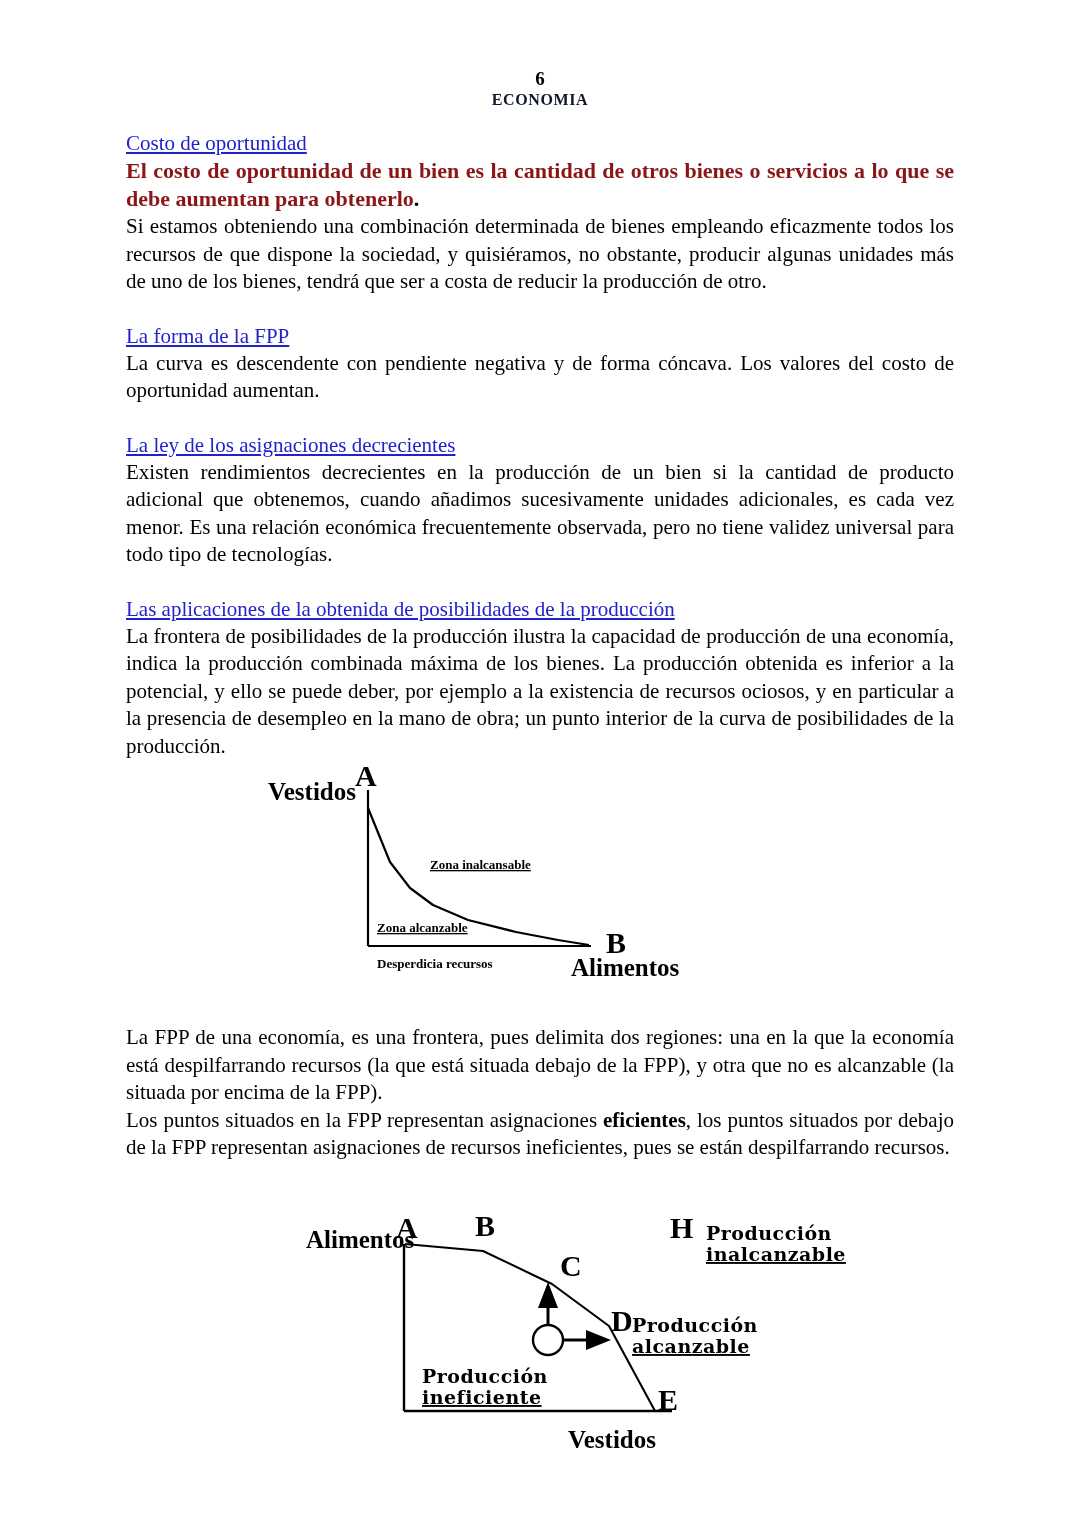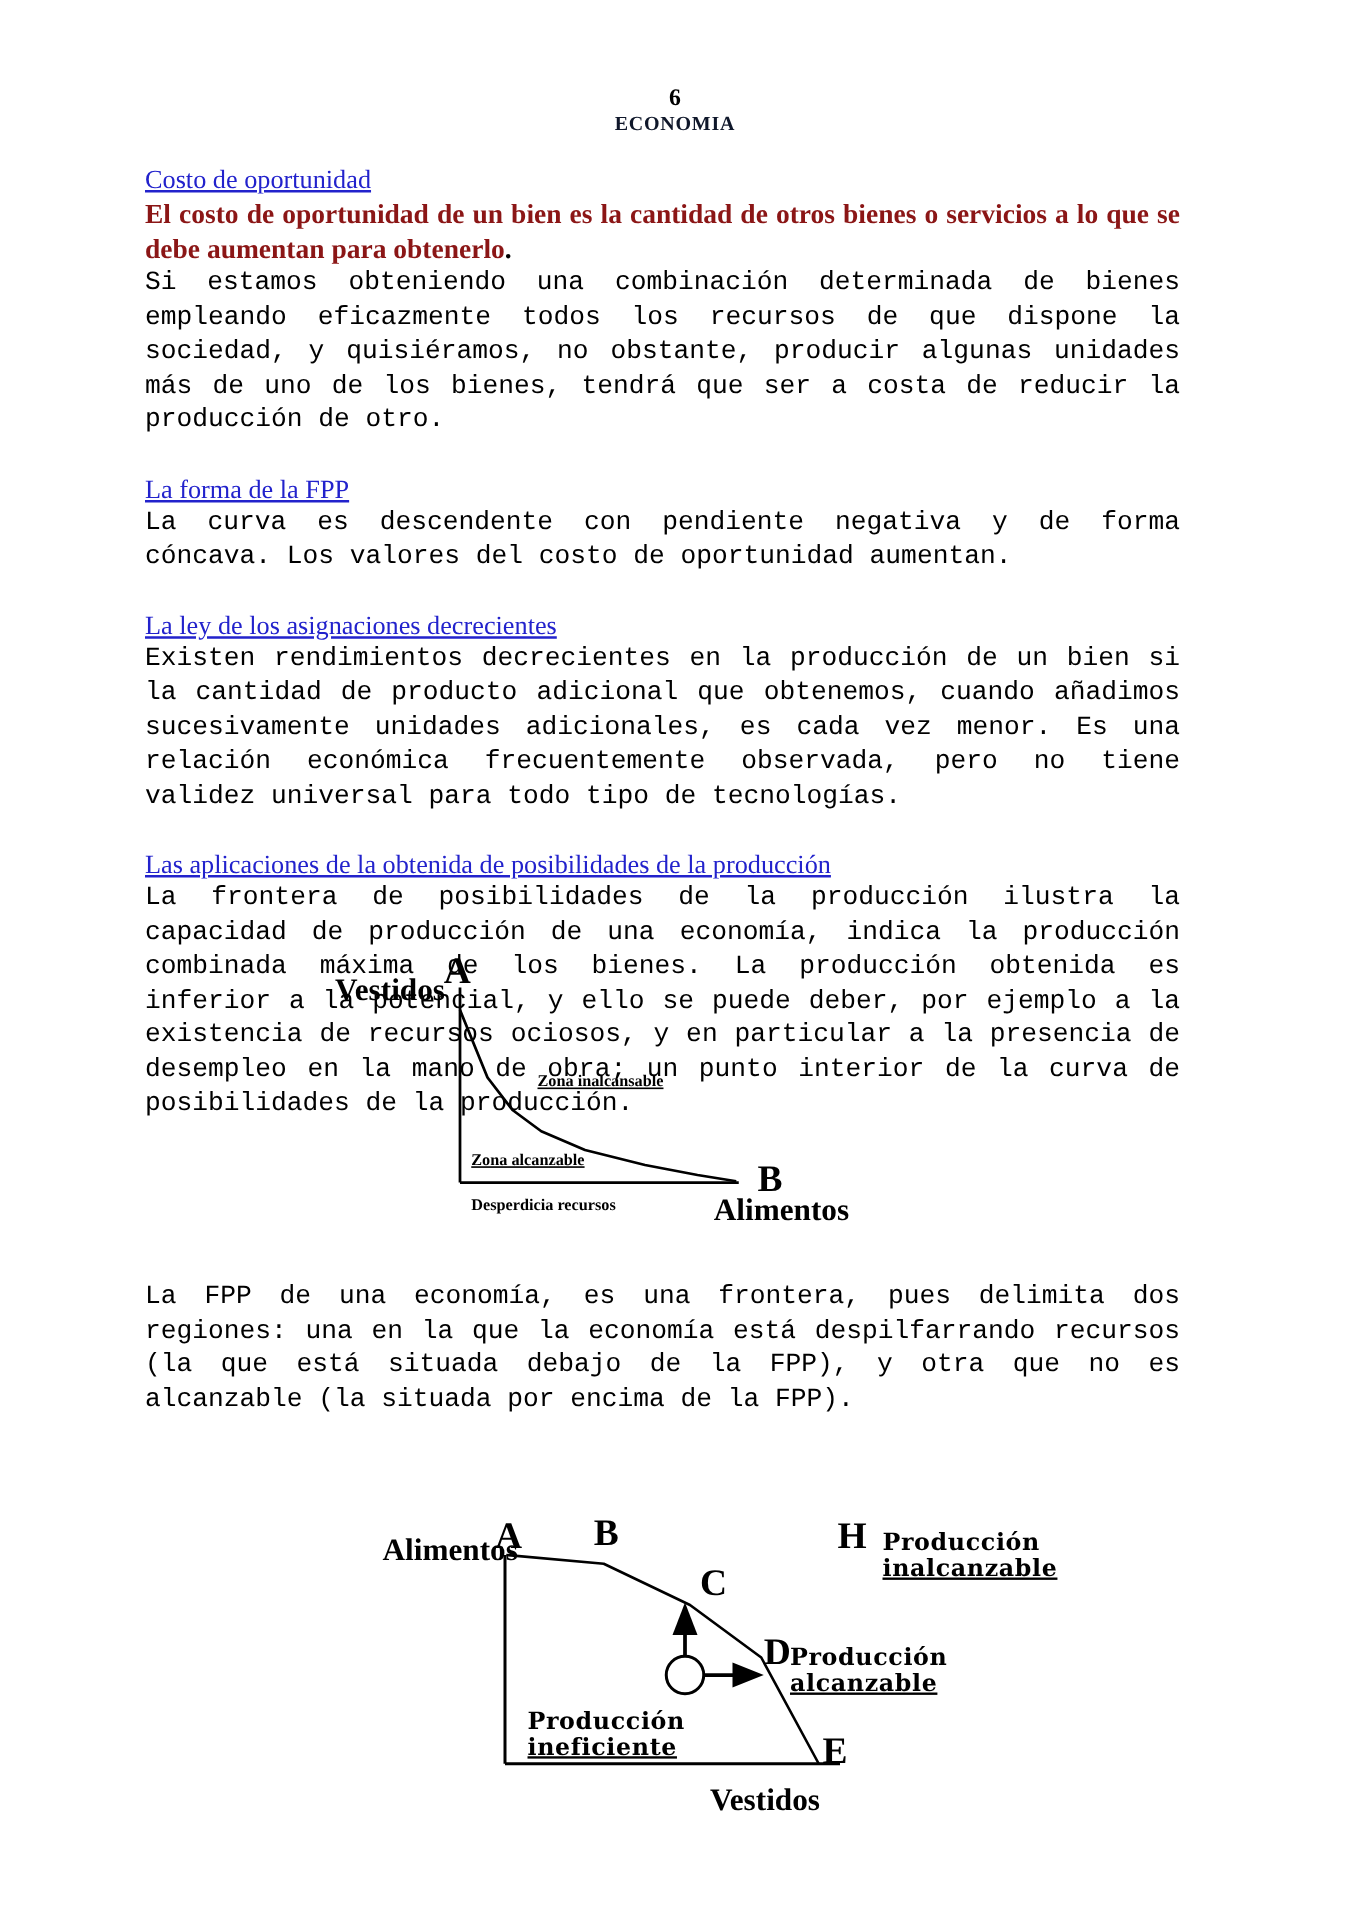--- a/index.html
+++ b/index.html
@@ -41,38 +41,38 @@
     font-weight: bold;
     font-size: 16px;
     line-height: 19px;
     letter-spacing: 0.6px;
     color: #0f172a;
   }
 
   
   .content {
     position: absolute;
-    left: 116px;
+    left: 126px;
     top: 130px;
     width: 828px;
   }
 
   h2.section-heading {
     margin: 0;
     font-family: "Liberation Serif", serif;
     font-size: 21px;
     line-height: 27px;
     font-weight: normal;
     color: #2222cc;
     text-decoration: underline;
   }
 
   p.body-text {
     margin: 0;
-    font-family: Liberation Mono, monospace;
+    font-family: Liberation Serif, serif;
     font-size: 21px;
     line-height: 27.5px;
     text-align: justify;
     color: #000000;
   }
   p.lead-red {
     margin: 0;
     font-family: "Liberation Serif", serif;
     font-size: 22px;
     line-height: 28px;
@@ -169,20 +169,21 @@
       <text class="fig-point" x="348" y="195">B</text>
       <text class="fig-axis-name" x="313" y="218">Alimentos</text>
       <text class="fig-label-small underline-text" x="172" y="111">Zona inalcansable</text>
       <text class="fig-label-small underline-text" x="119" y="174">Zona alcanzable</text>
       <text class="fig-label-small" x="119" y="210">Desperdicia recursos</text>
     </svg>
   </div>
 
   <div class="content" style="top:1024px;">
     <p class="body-text">La FPP de una economía, es una frontera, pues delimita dos regiones: una en la que la economía está despilfarrando recursos (la que está situada debajo de la FPP), y otra que no es alcanzable (la situada por encima de la FPP).</p>
+    <p class="body-text"><span>Los puntos situados en la FPP representan asignaciones </span><b class="inline-bold">eficientes</b><span>, los puntos situados por debajo de la FPP representan asignaciones de recursos ineficientes, pues se están despilfarrando recursos.</span></p>
   </div>
 
   <div class="figure" style="left:298px; top:1198px;">
     <svg width="640" height="275" viewBox="0 0 640 275" xmlns="http://www.w3.org/2000/svg">
 
       <g>
         <line x1="106" y1="46" x2="106" y2="213" stroke="#000000" stroke-width="2.4"></line>
         <line x1="106" y1="213" x2="374" y2="213" stroke="#000000" stroke-width="2.4"></line>
       </g>
 

